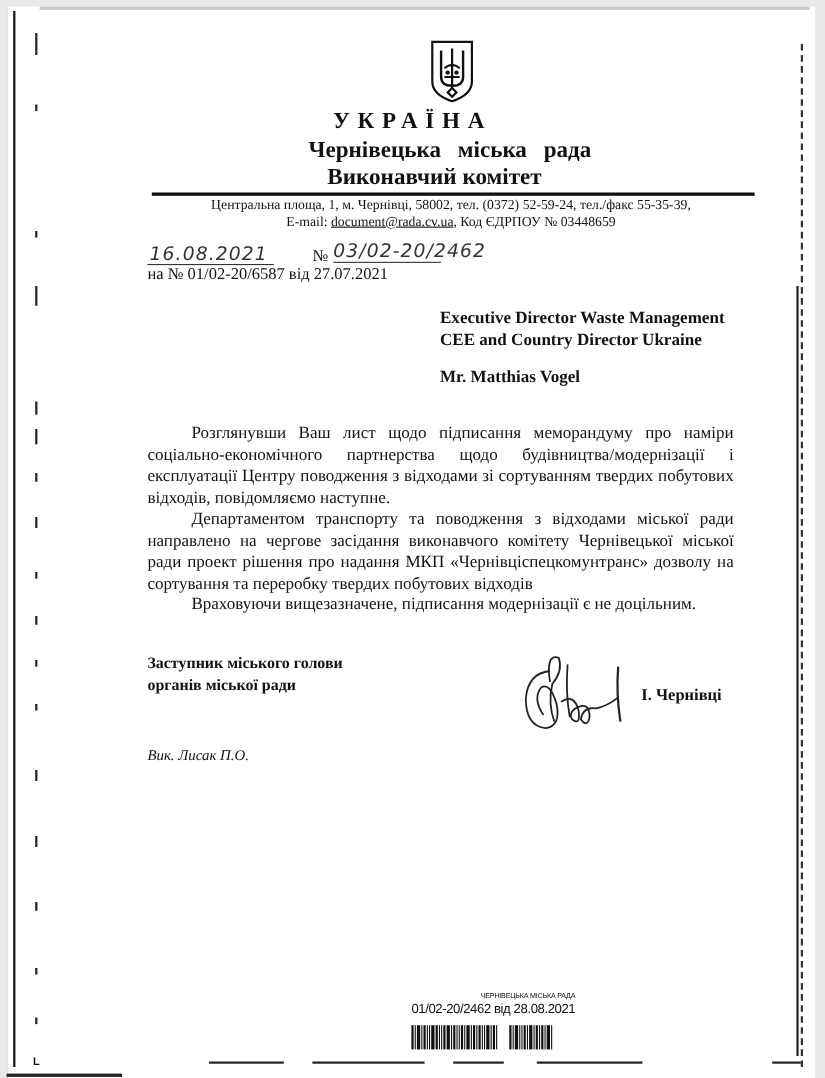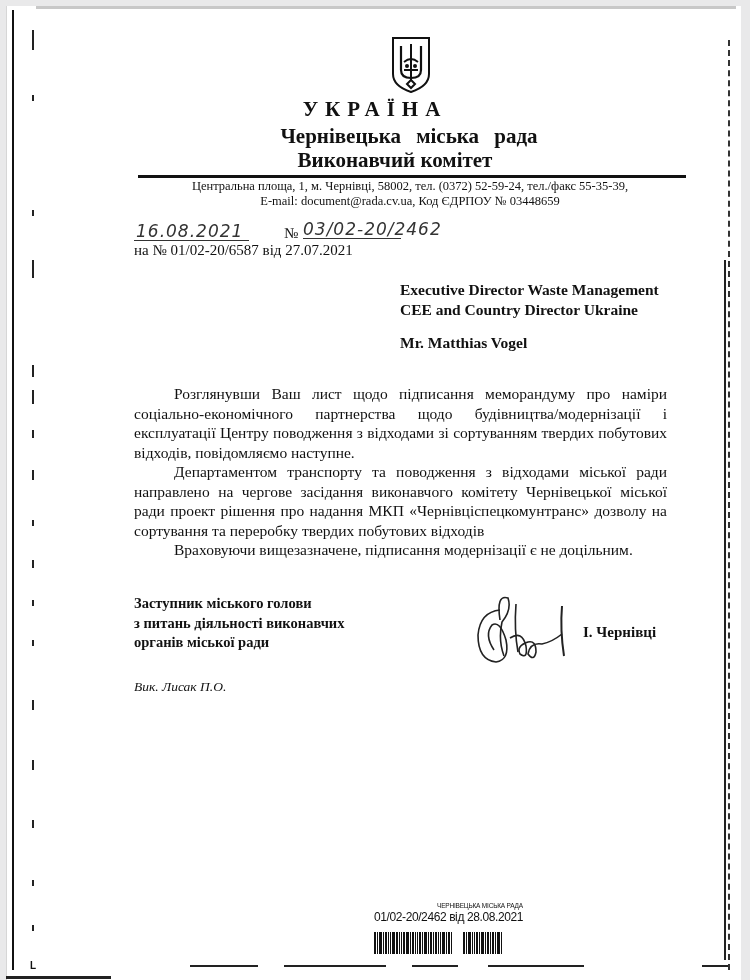--- a/index.html
+++ b/index.html
@@ -50,21 +50,21 @@
     .rule {
       position: absolute; left: 138px; top: 175px; width: 548px; height: 3px;
       background: #111;
     }
     .addr1, .addr2 {
       position: absolute; left: 0; width: 820px; text-align: center;
       font-size: 12.5px;
     }
     .addr1 { top: 179px; }
     .addr2 { top: 194px; }
-    .addr2 .u { }
+    .addr2 .u { text-decoration: underline; }
     .hand {
       font-family: "DejaVu Sans", sans-serif; font-style: italic;
       color: #333; font-size: 17px; letter-spacing: 1px;
     }
     .date-hand { position: absolute; left: 136px; top: 221px; }
     .date-hand::after {
       content: ""; position: absolute; left: -2px; right: -6px; bottom: 0px; height: 1px; background: #333;
     }
     .no-label { position: absolute; left: 284px; top: 225px; font-size: 15px; }
     .no-hand { position: absolute; left: 303px; top: 219px; }
@@ -163,21 +163,20 @@
 <div class="mr">Mr. Matthias Vogel</div>
 
 <div class="body-text">
   <p>Розглянувши Ваш лист щодо підписання меморандуму про наміри соціально-економічного партнерства щодо будівництва/модернізації і експлуатації Центру поводження з відходами зі сортуванням твердих побутових відходів, повідомляємо наступне.</p>
   <p>Департаментом транспорту та поводження з відходами міської ради направлено на чергове засідання виконавчого комітету Чернівецької міської ради проект рішення про надання МКП «Чернівціспецкомунтранс» дозволу на сортування та переробку твердих побутових відходів</p>
   <p>Враховуючи вищезазначене, підписання модернізації є не доцільним.</p>
 </div>
 
 <div class="sig-title">
   <div>Заступник міського голови</div>
-  <div>з питань діяльності виконавчих</div>
   <div>органів міської ради</div>
 </div>
 <svg class="signature" viewBox="0 0 110 80">
   <path d="M30 20 Q10 22 8 45 Q8 70 26 72 Q40 70 36 50 Q30 30 22 35 Q14 45 24 60" fill="none" stroke="#222" stroke-width="1.6"></path>
   <path d="M30 30 Q26 4 38 8 Q42 20 32 32 Q28 50 34 66" fill="none" stroke="#222" stroke-width="1.6"></path>
   <path d="M46 14 Q44 40 48 62" fill="none" stroke="#222" stroke-width="1.6"></path>
   <path d="M40 48 Q52 40 56 56 Q58 70 50 64 Q46 56 58 52 Q66 50 66 62 Q64 72 58 64 Q60 52 72 54 Q82 52 92 44" fill="none" stroke="#222" stroke-width="1.6"></path>
   <path d="M92 16 Q90 40 94 66" fill="none" stroke="#222" stroke-width="2"></path>
 </svg>
 <div class="sig-name">І. Чернівці</div>

